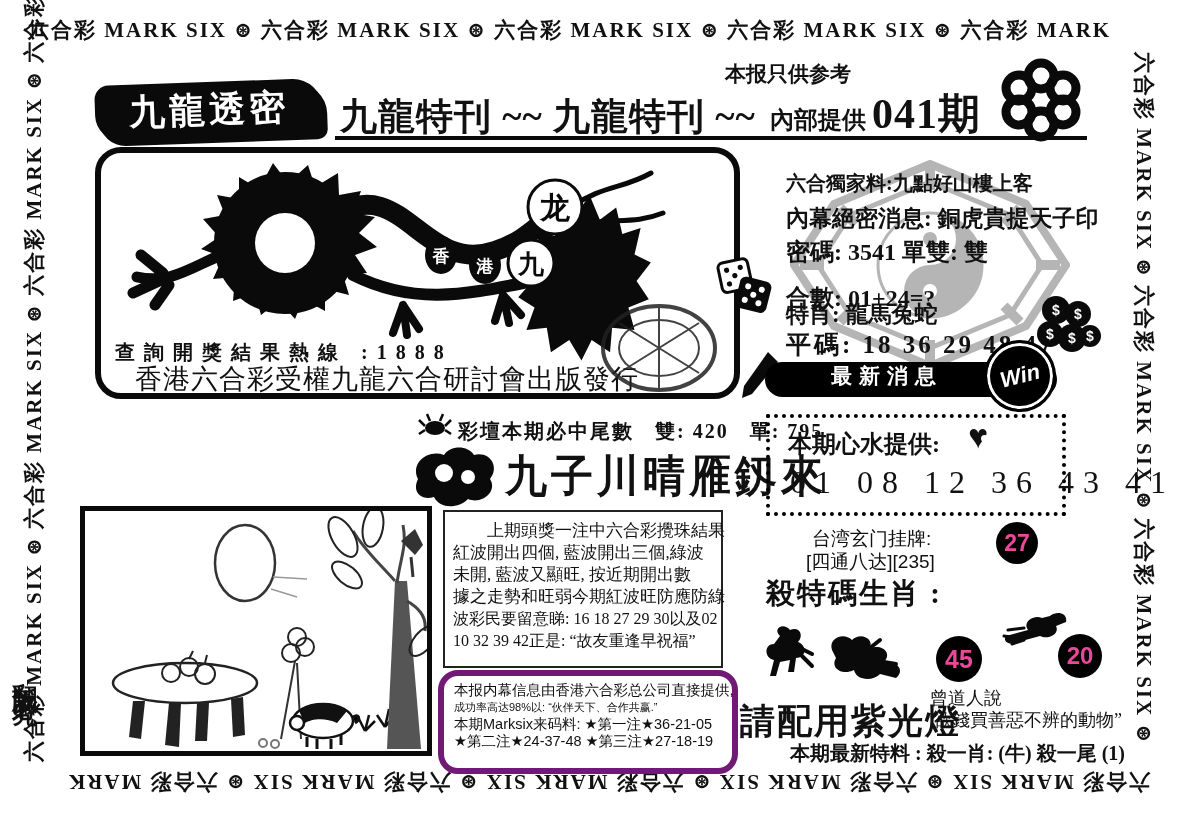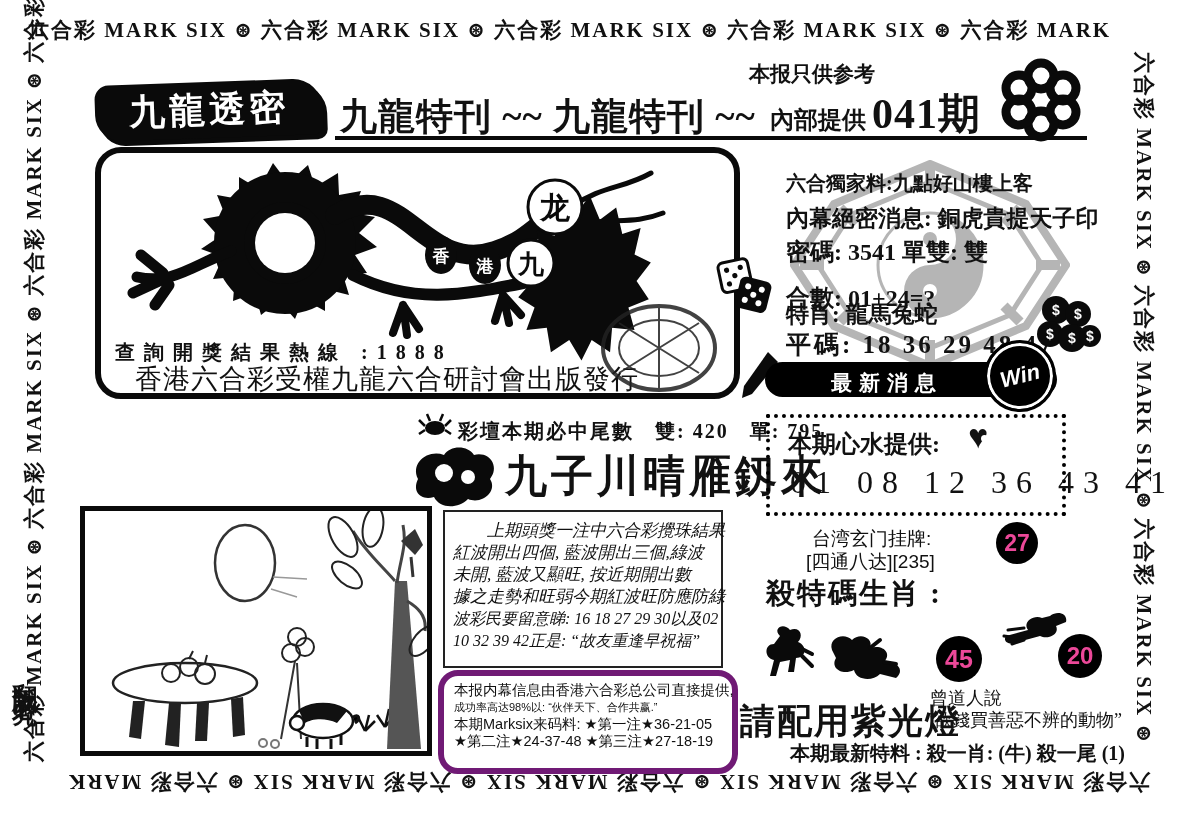--- a/index.html
+++ b/index.html
@@ -15,21 +15,21 @@
   .ball{background:#000;color:#ec4899;border-radius:50%;display:flex;align-items:center;
         justify-content:center;font-weight:bold;font-family:"Liberation Sans",sans-serif;}
   .stamp-logo{background:#0a0a0a;color:#fff;transform:rotate(-2deg);
         border-radius:14px 30px 10px 26px;display:flex;align-items:center;justify-content:center;
         font-weight:bold;box-shadow:4px 5px 0 #0a0a0a;}
   .dragon-frame{border:6px solid #0a0a0a;border-radius:26px;}
   .dotted-box{border:4px dotted #000;}
   .heart{position:relative;display:inline-block;font-size:34px;line-height:30px;}
   .heart::after{content:"";position:absolute;width:7px;height:7px;background:#fff;
         border-radius:50%;top:13px;left:13px;}
-  .news-pill{background:#000;border-radius:18px;display:flex;align-items:flex-end;}
+  .news-pill{background:#000;border-radius:18px;display:flex;align-items:flex-start;}
   .news-pill span{color:#fff;font-weight:bold;font-size:21px;letter-spacing:7px;padding-left:66px;}
   .badge{background:#000;border-radius:50%;display:flex;align-items:center;justify-content:center;
         border:3px solid #000;box-shadow:inset 0 0 0 3px #fff;}
   .badge span{color:#fff;font-style:italic;font-weight:bold;font-size:22px;transform:rotate(-14deg);
         font-family:"Liberation Sans",sans-serif;}
   .copy-vert{writing-mode:vertical-rl;font-size:25px;font-weight:bold;letter-spacing:6px;}
   .ana-box{border:2px solid #222;}
   .info-box{border:6px solid #701a75;border-radius:20px;}
   .riddle-frame{border:5px solid #0a0a0a;}
   .underline-bar{background:#0a0a0a;height:4px;}
@@ -38,21 +38,21 @@
 <body>
 
 <div id="page">
 
   <div class="abs band" style="left:28px;top:16px;">六合彩 MARK SIX ⊛ 六合彩 MARK SIX ⊛ 六合彩 MARK SIX ⊛ 六合彩 MARK SIX ⊛ 六合彩 MARK</div>
   <div class="abs band" style="left:30px;top:768px;transform:rotate(180deg);transform-origin:center;width:1120px;text-align:left;">六合彩 MARK SIX ⊛ 六合彩 MARK SIX ⊛ 六合彩 MARK SIX ⊛ 六合彩 MARK SIX ⊛ 六合彩 MARK</div>
   <div class="abs band vert-band" style="left:20px;top:762px;transform:rotate(-90deg);">六合彩 MARK SIX ⊛ 六合彩 MARK SIX ⊛ 六合彩 MARK SIX ⊛ 六合彩</div>
   <div class="abs band vert-band" style="left:1158px;top:52px;transform:rotate(90deg);">六合彩 MARK SIX ⊛ 六合彩 MARK SIX ⊛ 六合彩 MARK SIX ⊛</div>
   <div class="abs copy-vert" style="left:8px;top:662px;">翻版必究</div>
 
-  <div class="abs" style="left:725px;top:60px;font-size:21px;font-weight:bold;margin-left:24px;">本报只供参考</div>
+  <div class="abs" style="left:725px;top:60px;font-size:21px;font-weight:bold;">本报只供参考</div>
   <div class="abs stamp-logo" style="left:95px;top:82px;width:228px;height:56px;font-size:36px;letter-spacing:4px;">九龍透密</div>
   <div class="abs nowrap" style="left:340px;top:92px;font-size:37px;font-weight:bold;letter-spacing:1px;">九龍特刊 ~~ 九龍特刊 ~~</div>
   <div class="abs nowrap" style="left:770px;top:104px;font-size:24px;font-weight:bold;">內部提供</div>
   <div class="abs nowrap" style="left:872px;top:86px;font-size:42px;font-weight:bold;letter-spacing:1px;">041期</div>
   <div class="abs underline-bar" style="left:335px;top:136px;width:752px;"></div>
 
   <svg class="abs" style="left:995px;top:56px;" width="92" height="88" viewBox="0 0 92 88">
     <g fill="none" stroke="#0a0a0a" stroke-width="9">
       <circle cx="46" cy="20" r="13"></circle>
         <circle cx="68" cy="32" r="13"></circle>
@@ -246,21 +246,21 @@
       <path d="M310,70 C296,54 280,40 268,20 M312,72 C316,44 322,36 318,14 M322,90 C332,96 342,104 340,120" fill="none" stroke="#444" stroke-width="3"></path>
       <ellipse cx="258" cy="26" rx="11" ry="22" transform="rotate(-30 258 26)" fill="none" stroke="#222" stroke-width="2"></ellipse>
       <ellipse cx="288" cy="16" rx="10" ry="20" transform="rotate(10 288 16)" fill="none" stroke="#222" stroke-width="2"></ellipse>
       <ellipse cx="262" cy="64" rx="9" ry="18" transform="rotate(-50 262 64)" fill="none" stroke="#222" stroke-width="2"></ellipse>
       <ellipse cx="338" cy="130" rx="9" ry="18" transform="rotate(40 338 130)" fill="none" stroke="#222" stroke-width="2"></ellipse>
       <path d="M316,30 l14,-12 8,16 -8,10 z" fill="#333"></path>
       <path d="M326,46 l2,20" stroke="#333" stroke-width="3"></path>
     </svg>
   </div>
 
-  <div class="abs ana-box" style="left:443px;top:510px;width:262px;height:146px;padding:8px 6px 0 8px;font-style:italic;">
+  <div class="abs ana-box" style="left:443px;top:510px;width:262px;height:146px;padding:8px 6px 0 8px;">
     <div style="font-size:17px;line-height:22px;text-indent:2em;white-space:nowrap;">上期頭獎一注中六合彩攪珠結果</div>
     <div style="font-size:17px;line-height:22px;white-space:nowrap;">紅波開出四個, 藍波開出三個,綠波</div>
     <div style="font-size:17px;line-height:22px;white-space:nowrap;">未開, 藍波又顯旺, 按近期開出數</div>
     <div style="font-size:17px;line-height:22px;white-space:nowrap;">據之走勢和旺弱今期紅波旺防應防綠</div>
     <div style="font-size:16px;line-height:22px;white-space:nowrap;">波彩民要留意睇: 16 18 27 29 30以及02</div>
     <div style="font-size:16px;line-height:22px;white-space:nowrap;">10 32 39 42正是: “故友重逢早祝福”</div>
   </div>
 
   <div class="abs info-box sans" style="left:438px;top:670px;width:278px;height:86px;padding:6px 0 0 10px;">
     <div style="font-size:14.5px;line-height:17px;white-space:nowrap;">本报内幕信息由香港六合彩总公司直接提供,</div>

